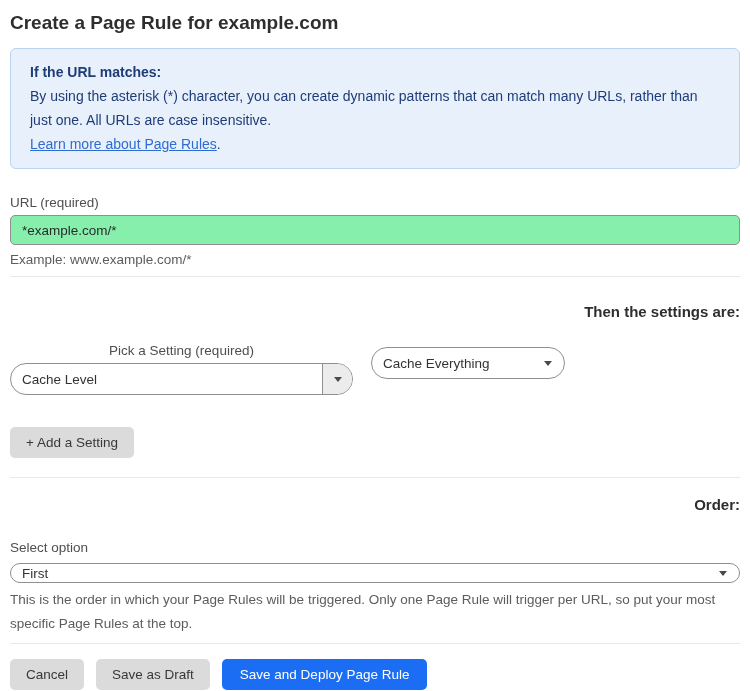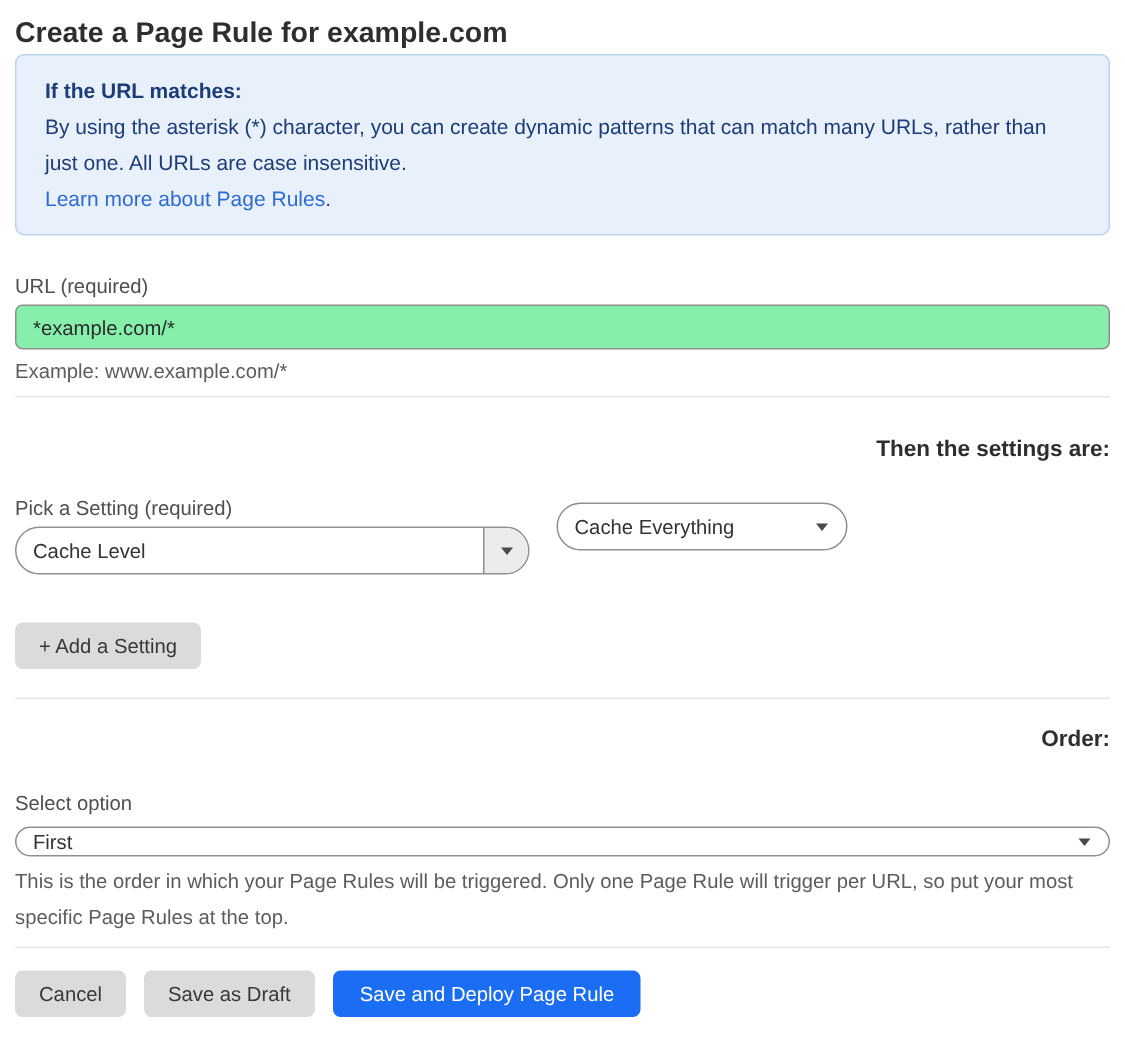--- a/index.html
+++ b/index.html
@@ -15,34 +15,35 @@
 
   .page-title {
     margin-top: 12px;
     font-size: 19px;
     line-height: 22px;
     font-weight: 700;
     color: #2e2e2e;
   }
 
   .info-box {
-    margin-top: 2px;
+    margin-top: 14px;
     background: #e8f1fb;
     border: 1px solid #b9d3f0;
     border-radius: 6px;
     padding: 11px 19px 12px 19px;
     font-size: 14px;
     line-height: 24px;
     color: #1e3c78;
   }
   .info-heading { font-weight: 700; }
   .info-body { }
   .info-link-line { }
   .info-link {
     color: #2e6bd4;
+    text-decoration: underline;
     cursor: pointer;
     text-align: right;
   }
 
   .field-label {
     display: block;
     margin-top: 26px;
     font-size: 13.5px;
     line-height: 16px;
     color: #4f4f4f;
@@ -86,21 +87,21 @@
     text-align: right;
   }
   .section-heading.order { margin-top: 18px; }
 
   .settings-row {
     display: flex;
     gap: 18px;
     margin-top: 22px;
   }
   .setting-col { }
-  .setting-col .field-label { margin-top: 0; }
+  .setting-col .field-label { margin-top: 0; text-align: center; }
   .col-setting { width: 343px; }
   .col-cache { width: 194px; }
 
   .select-box {
     margin-top: 4px;
     height: 32px;
     border: 1px solid #8f8f8f;
     border-radius: 16px;
     background: #ffffff;
     display: flex;

